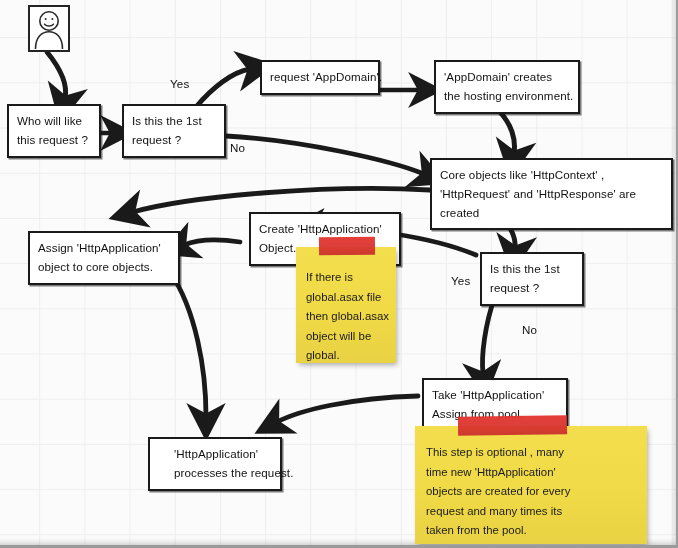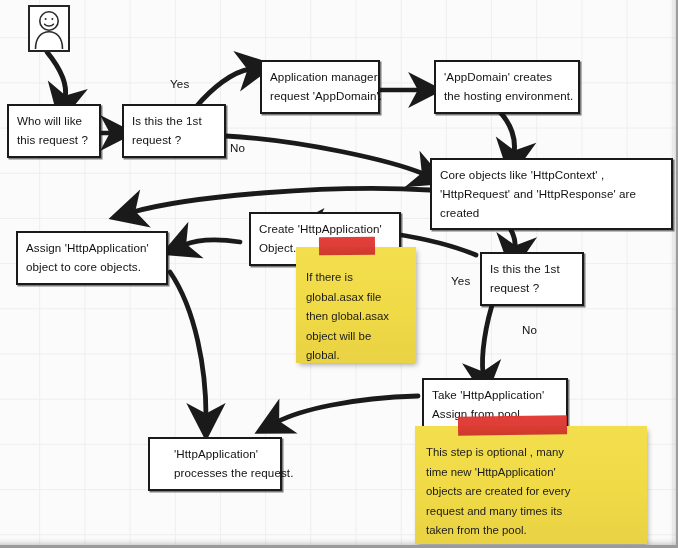--- a/index.html
+++ b/index.html
@@ -79,21 +79,21 @@
     line-height: 1.72;
     box-sizing: border-box;
   }
   .sticky .line { display: block; white-space: nowrap; }
   .tape {
     position: absolute;
     background: linear-gradient(180deg, #e3322c 0%, #d8322e 60%, #c9302c 100%);
     opacity: 0.94;
     z-index: 7;
   }
-  #sticky1 { left: 296px; top: 247px; width: 120px; height: 116px; padding: 21px 8px 6px 10px; }
+  #sticky1 { left: 296px; top: 247px; width: 100px; height: 116px; padding: 21px 8px 6px 10px; }
   #tape1  { left: 319px; top: 237px; width: 56px;  height: 18px; transform: rotate(-0.6deg); }
   #sticky2 { left: 415px; top: 426px; width: 232px; height: 118px; padding: 17px 8px 6px 11px; }
   #tape2  { left: 458px; top: 416px; width: 109px; height: 19px; transform: rotate(-0.8deg); }
 </style>
 </head>
 <body>
 
 <div id="page">
 
   <svg id="arrow-layer" viewBox="0 0 678 548">
@@ -146,21 +146,20 @@
     <span class="line">Who will like</span>
     <span class="line">this request ?</span>
   </div>
 
   <div class="node" style="left:122px; top:104px; width:104px;">
     <span class="line">Is this the 1st</span>
     <span class="line">request ?</span>
   </div>
 
   <div class="node" style="left:260px; top:60px; width:120px;">
-    <span class="line">Application manager</span>
     <span class="line">request 'AppDomain'.</span>
   </div>
 
   <div class="node" style="left:434px; top:60px; width:146px;">
     <span class="line">'AppDomain' creates</span>
     <span class="line">the hosting environment.</span>
   </div>
 
   <div class="node" style="left:430px; top:158px; width:243px;">
     <span class="line">Core objects like 'HttpContext' ,</span>
@@ -176,21 +175,21 @@
   <div class="node" style="left:249px; top:212px; width:152px;">
     <span class="line">Create 'HttpApplication'</span>
     <span class="line">Object.</span>
   </div>
 
   <div class="node" style="left:422px; top:378px; width:146px;">
     <span class="line">Take 'HttpApplication'</span>
     <span class="line">Assign from pool.</span>
   </div>
 
-  <div class="node" style="left:16px; top:231px; width:152px;">
+  <div class="node" style="left:28px; top:231px; width:152px;">
     <span class="line">Assign 'HttpApplication'</span>
     <span class="line">object to core objects.</span>
   </div>
 
   <div class="node" style="left:148px; top:437px; width:134px;padding-left:24px;">
     <span class="line">'HttpApplication'</span>
     <span class="line">processes the request.</span>
   </div>
 
   <span class="label" style="left:170px; top:77px;">Yes</span>

